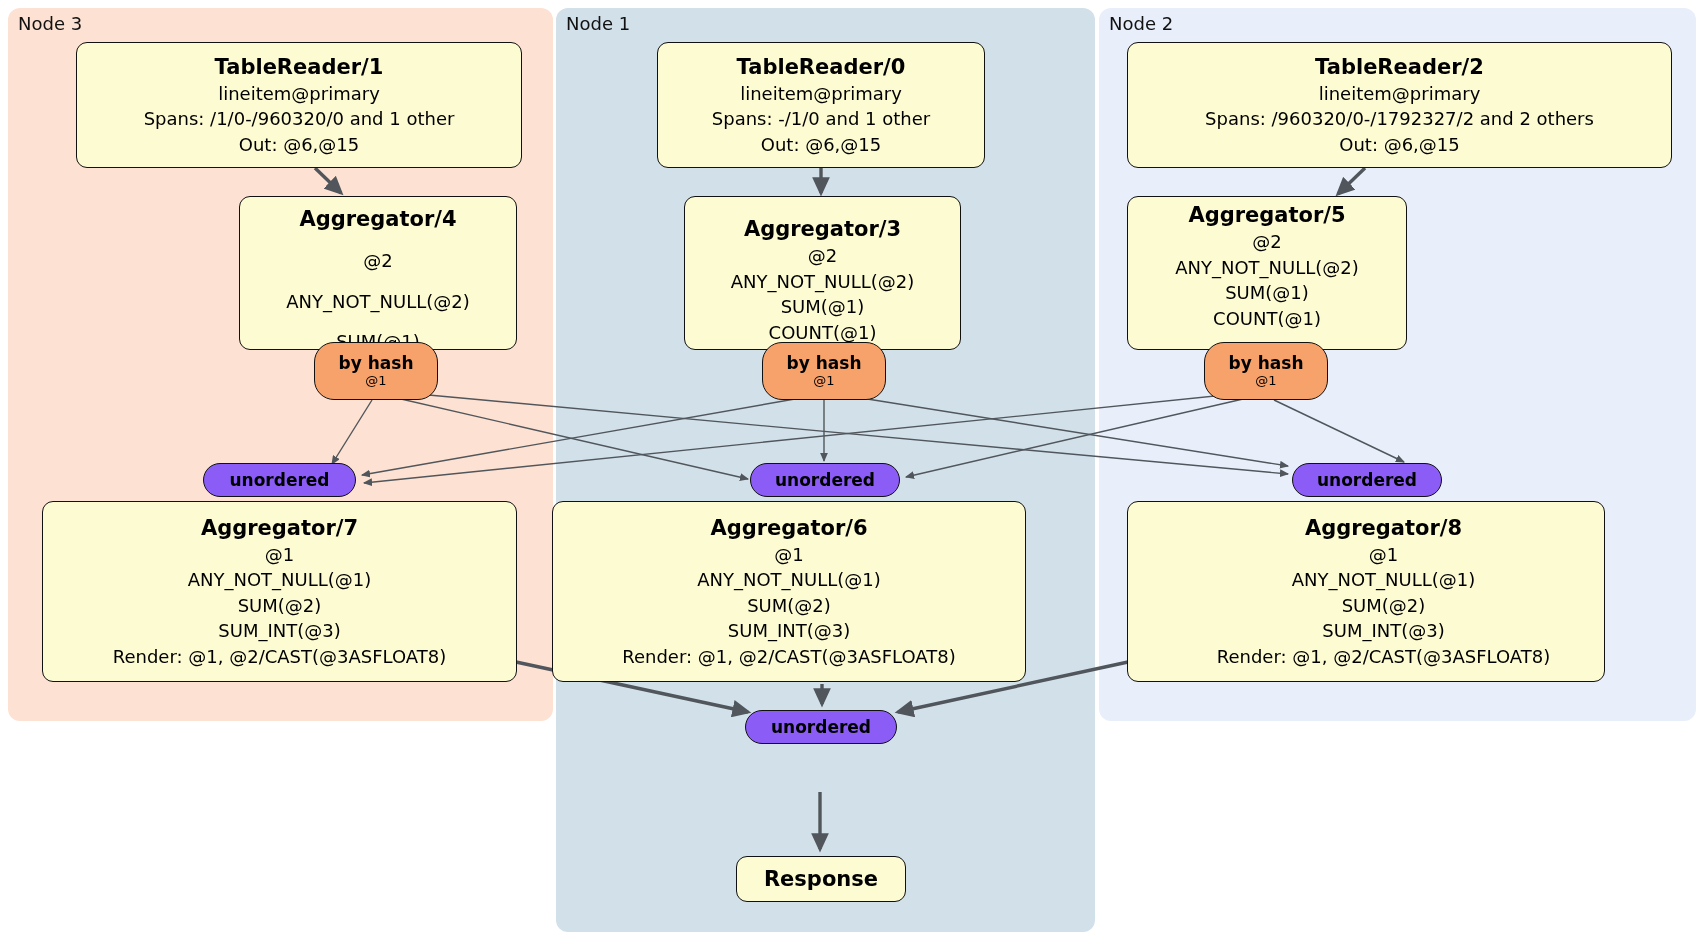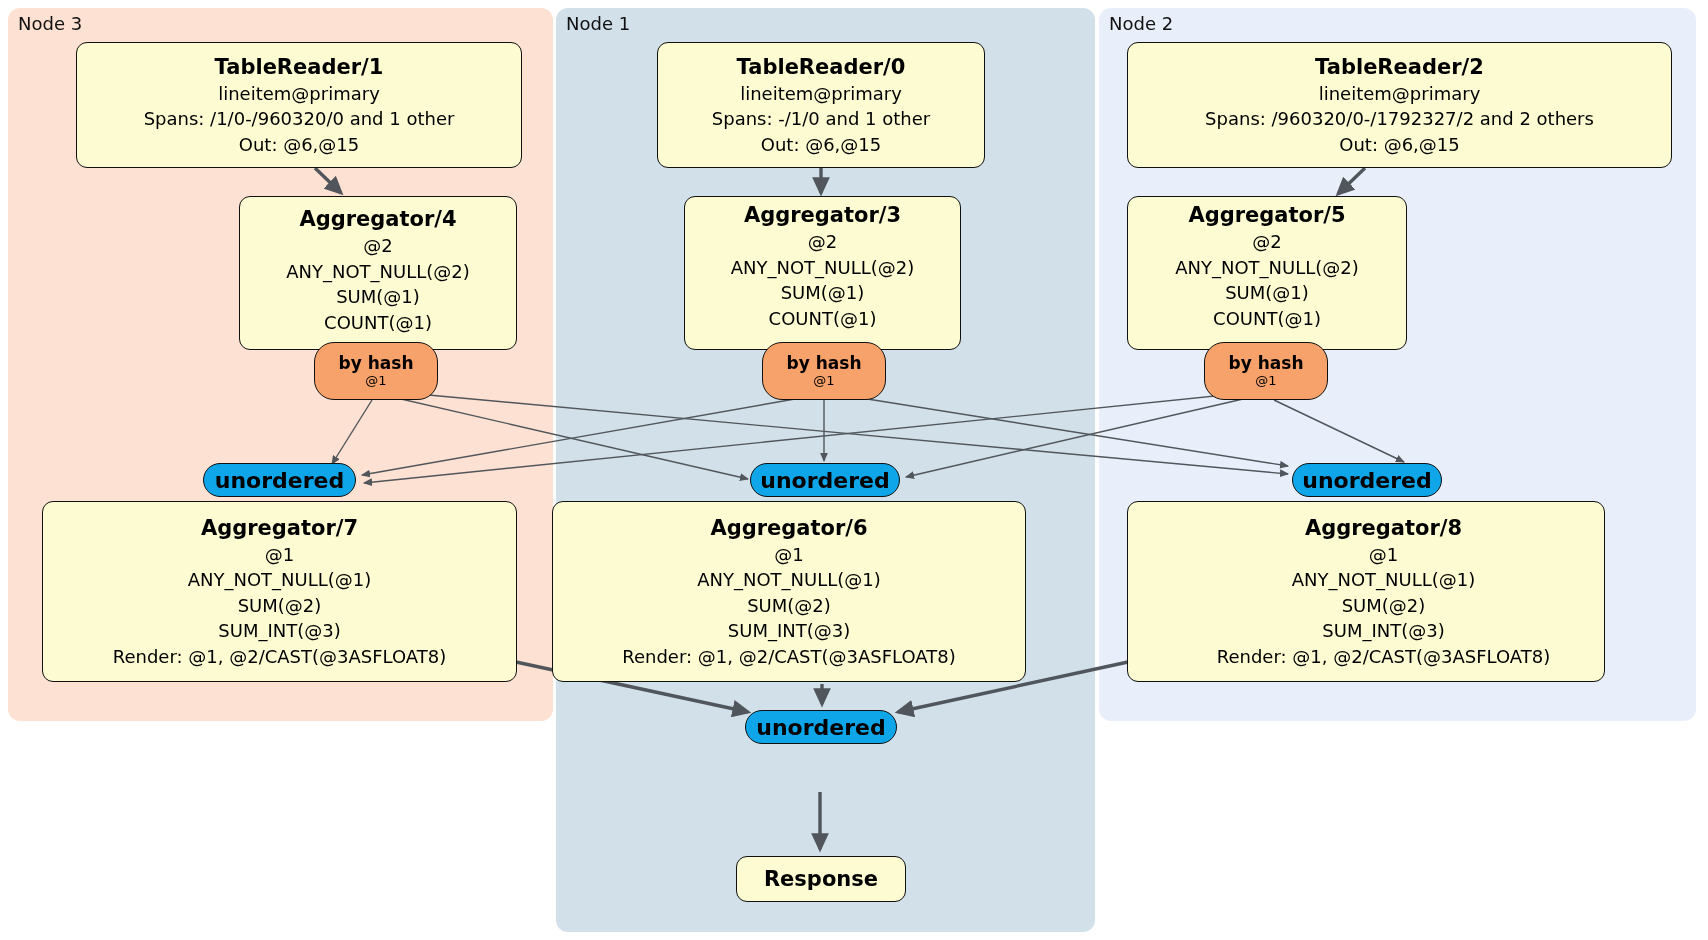--- a/index.html
+++ b/index.html
@@ -60,26 +60,26 @@
     z-index:4;
   }
   .router .rlabel{
     font-weight:bold;font-size:17px;line-height:20px;white-space:nowrap;
   }
   .router .rdetail{
     font-size:13px;line-height:16px;white-space:nowrap;
   }
   .sync{
     position:absolute;
-    background:#0ea5e9;
+    background:#8b5cf6;
     border:1.7px solid #111;
     border-radius:18px;
     box-sizing:border-box;
     display:flex;align-items:center;justify-content:center;
-    font-weight:bold;font-size:22px;
+    font-weight:bold;font-size:17px;
     white-space:nowrap;
     z-index:4;
   }
 </style>
 </head>
 <body>
 
 <div class="canvas">
 
   <div class="region" style="left:8px;top:8px;width:545px;height:713px;background:#fde1d2;"></div>
@@ -137,29 +137,29 @@
     <div class="line">Out: @6,@15</div>
   </div>
 
   <div class="proc" style="left:1127px;top:42px;width:545px;height:126px;">
     <div class="title">TableReader/2</div>
     <div class="line">lineitem@primary</div>
     <div class="line">Spans: /960320/0-/1792327/2 and 2 others</div>
     <div class="line">Out: @6,@15</div>
   </div>
 
-  <div class="proc" style="left:239px;top:196px;width:278px;height:154px;justify-content:flex-start;padding-top:8px;">
+  <div class="proc" style="left:239px;top:196px;width:278px;height:154px;justify-content:flex-start;padding-top:8px;gap:15px;">
     <div class="title">Aggregator/4</div>
     <div class="line">@2</div>
     <div class="line">ANY_NOT_NULL(@2)</div>
     <div class="line">SUM(@1)</div>
     <div class="line">COUNT(@1)</div>
   </div>
 
-  <div class="proc" style="left:684px;top:196px;width:277px;height:154px;justify-content:flex-start;">
+  <div class="proc" style="left:684px;top:196px;width:277px;height:154px;justify-content:flex-end;">
     <div class="title">Aggregator/3</div>
     <div class="line">@2</div>
     <div class="line">ANY_NOT_NULL(@2)</div>
     <div class="line">SUM(@1)</div>
     <div class="line">COUNT(@1)</div>
   </div>
 
   <div class="proc" style="left:1127px;top:196px;width:280px;height:154px;justify-content:flex-start;padding-top:4px;">
     <div class="title">Aggregator/5</div>
     <div class="line">@2</div>

